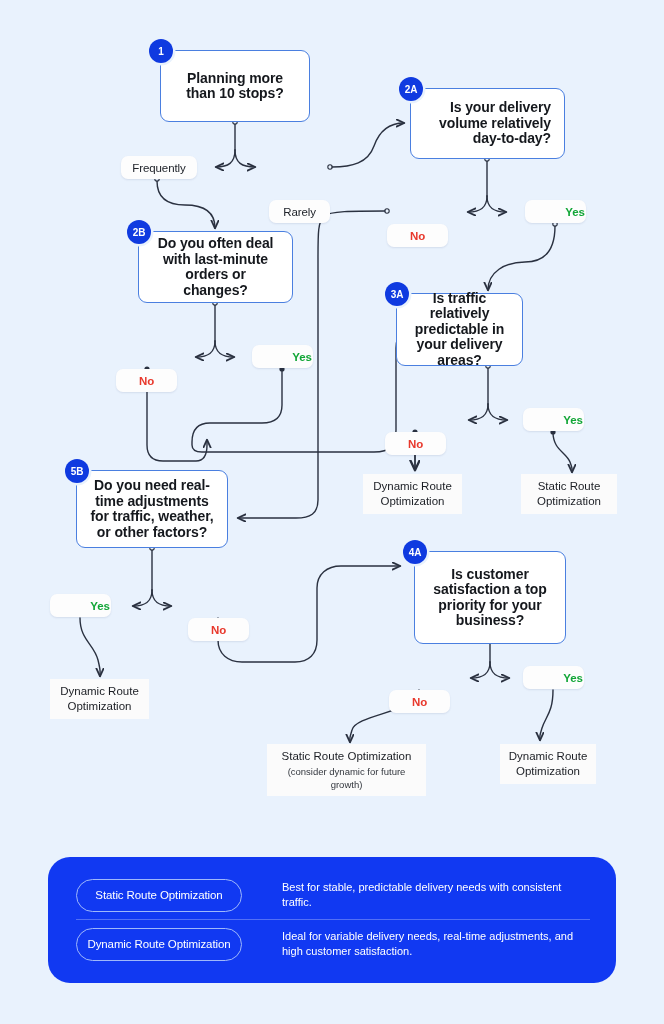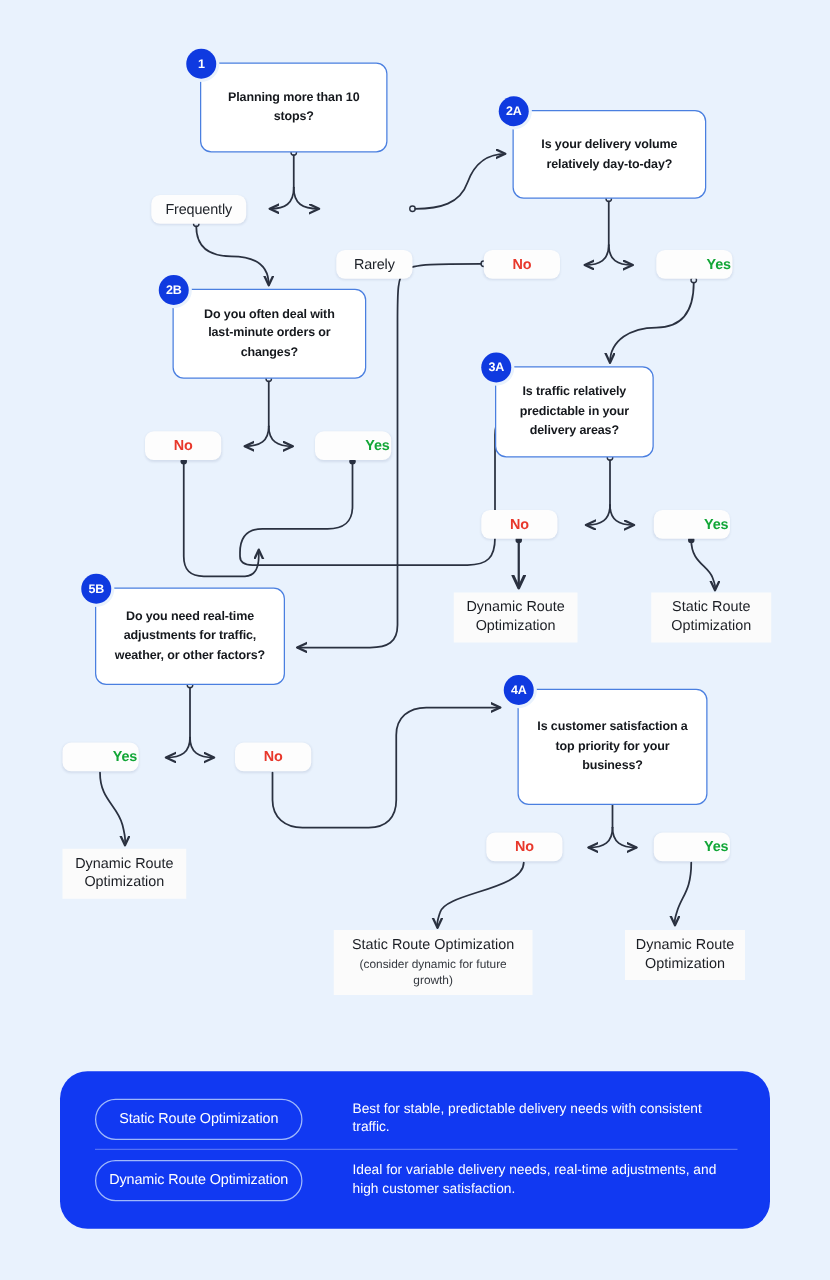--- a/index.html
+++ b/index.html
@@ -35,21 +35,21 @@
     border: 1.4px solid #4a7fe0;
     border-radius: 9px;
     box-sizing: border-box;
     display: flex;
     align-items: center;
     justify-content: center;
     text-align: center;
     z-index: 3;
   }
   .qbox .qtext {
-    font-size: 10px;
+    font-size: 14px;
     line-height: 15.5px;
     color: #15181d;
     font-weight: 600;
     letter-spacing: -0.1px;
     padding: 0 13px;
   }
   .badge {
     position: absolute;
     left: -12px;
     top: -12px;
@@ -78,21 +78,21 @@
     align-items: center;
     justify-content: center;
     font-size: 11.5px;
     font-weight: 600;
     color: #20242b;
     box-shadow: 0 1px 2px rgba(20,40,90,0.10);
     z-index: 3;
     letter-spacing: -0.1px;
   }
   .pill.yes { color: #12a637; padding-left: 39px; }
-  .pill.no  { color: #e8382c; }
+  .pill.no  { color: #e8382c; margin-top: 24px; }
   .pill.neutral { color: #20242b; font-weight: 500; }
 
   
   .outcome {
     position: absolute;
     background: #fbfbfb;
     box-sizing: border-box;
     display: flex;
     flex-direction: column;
     align-items: center;
@@ -267,21 +267,21 @@
 
       <path d="M553,690 C553,712 546,716 542,728 C539,738 540,734 540,740" marker-end="url(#arrow)"></path>
     </g>
   </svg>
 
   <div class="qbox" style="left:160px; top:50px; width:150px; height:72px;">
     <span class="badge">1</span>
     <span class="qtext">Planning more than 10 stops?</span>
   </div>
 
-  <div class="qbox" style="left:410px; top:88px; width:155px; height:71px;">
+  <div class="qbox" style="left:410px; top:88px; width:155px; height:71px;text-align:right;">
     <span class="badge">2A</span>
     <span class="qtext">Is your delivery volume relatively day-to-day?</span>
   </div>
 
   <div class="qbox" style="left:138px; top:231px; width:155px; height:72px;">
     <span class="badge">2B</span>
     <span class="qtext">Do you often deal with last-minute orders or changes?</span>
   </div>
 
   <div class="qbox" style="left:396px; top:293px; width:127px; height:73px;">

